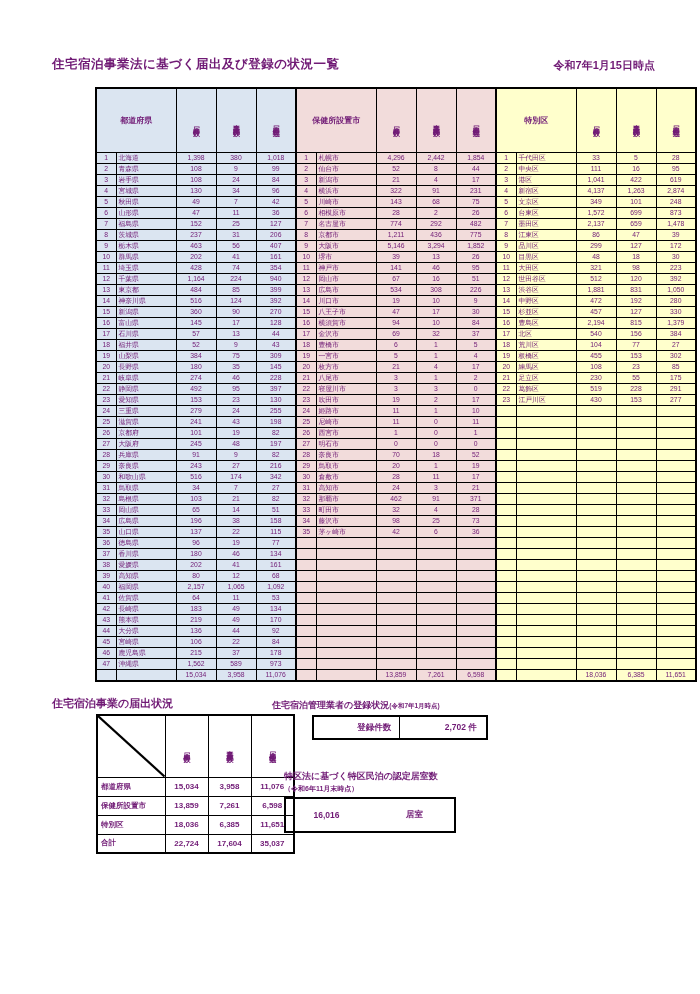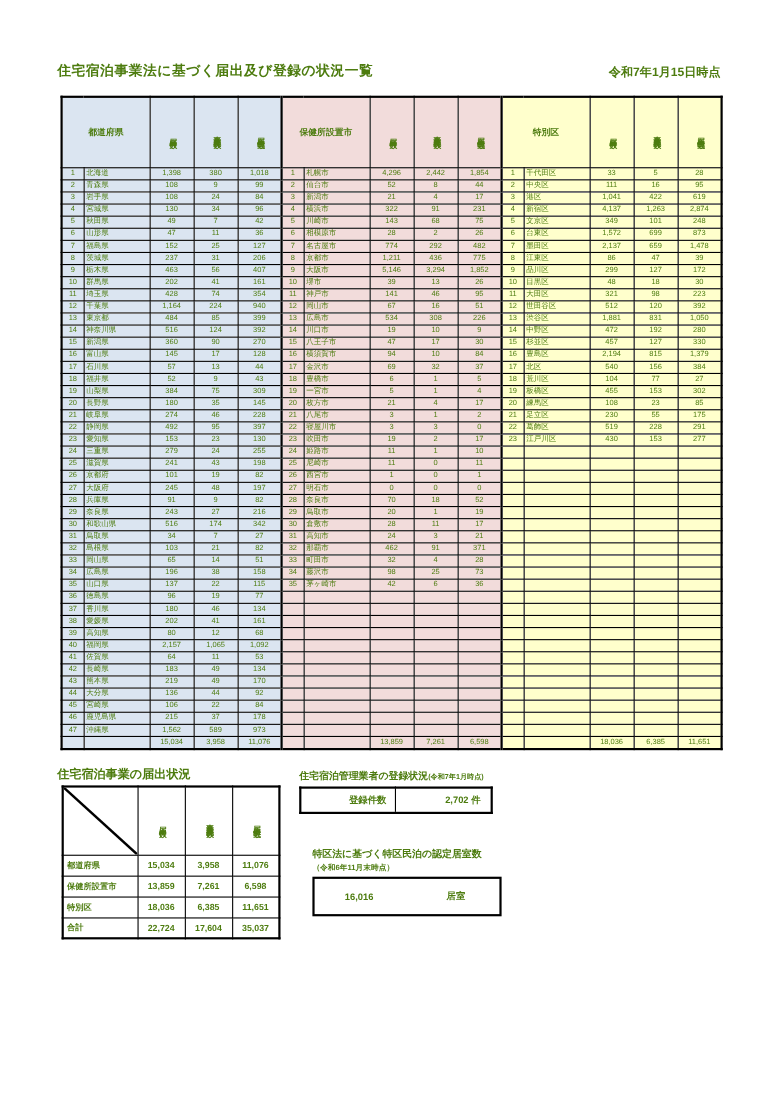--- a/index.html
+++ b/index.html
@@ -1,26 +1,26 @@
 <!DOCTYPE html>
 <html style="--pref: #dbe5f1; --city: #f2dcdb; --ward: #ffffcc;"><head>
 <meta charset="utf-8">
 <style>
 * { margin:0; padding:0; box-sizing:border-box; }
 html,body { background:#fff; }
 .page {
   position:relative; width:700px; height:994px; background:#fff;
-  font-family:"Liberation Sans","DejaVu Sans",sans-serif; color:#4d7c0f;
+  font-family:"Liberation Sans","DejaVu Sans",sans-serif; color:#701a75;
   overflow:hidden; outline:1px solid #c9c9c9;
 }
 .title-row { position:absolute; top:56px; left:52px; width:603px; display:flex; justify-content:space-between; align-items:flex-end; }
 .doc-title { font-size:12.5px; font-weight:bold; letter-spacing:0.5px; }
 .doc-date { font-size:11px; font-weight:bold; }
 
-table { border-collapse:collapse; table-layout:fixed; }
+table { border-collapse:collapse; table-layout:fixed;margin-left:40px; }
 
 
 .main-table { position:absolute; top:87px; left:55px; width:600px; border:2px solid #000; }
 .main-table th, .main-table td { border:1px solid #000; overflow:hidden; white-space:nowrap; }
 .main-table thead th { height:64px; text-align:center; vertical-align:middle; }
 .gname { font-size:8px; font-weight:bold; }
 .vert { display:inline-block; writing-mode:vertical-rl; text-orientation:upright; font-size:7px; font-weight:bold; line-height:1.15; letter-spacing:1px; }
 .main-table tbody td { height:10px; line-height:10px; font-size:6.8px; padding:0 2px; }
 td.num { text-align:center; padding:0; }
 td.name { text-align:left; }

